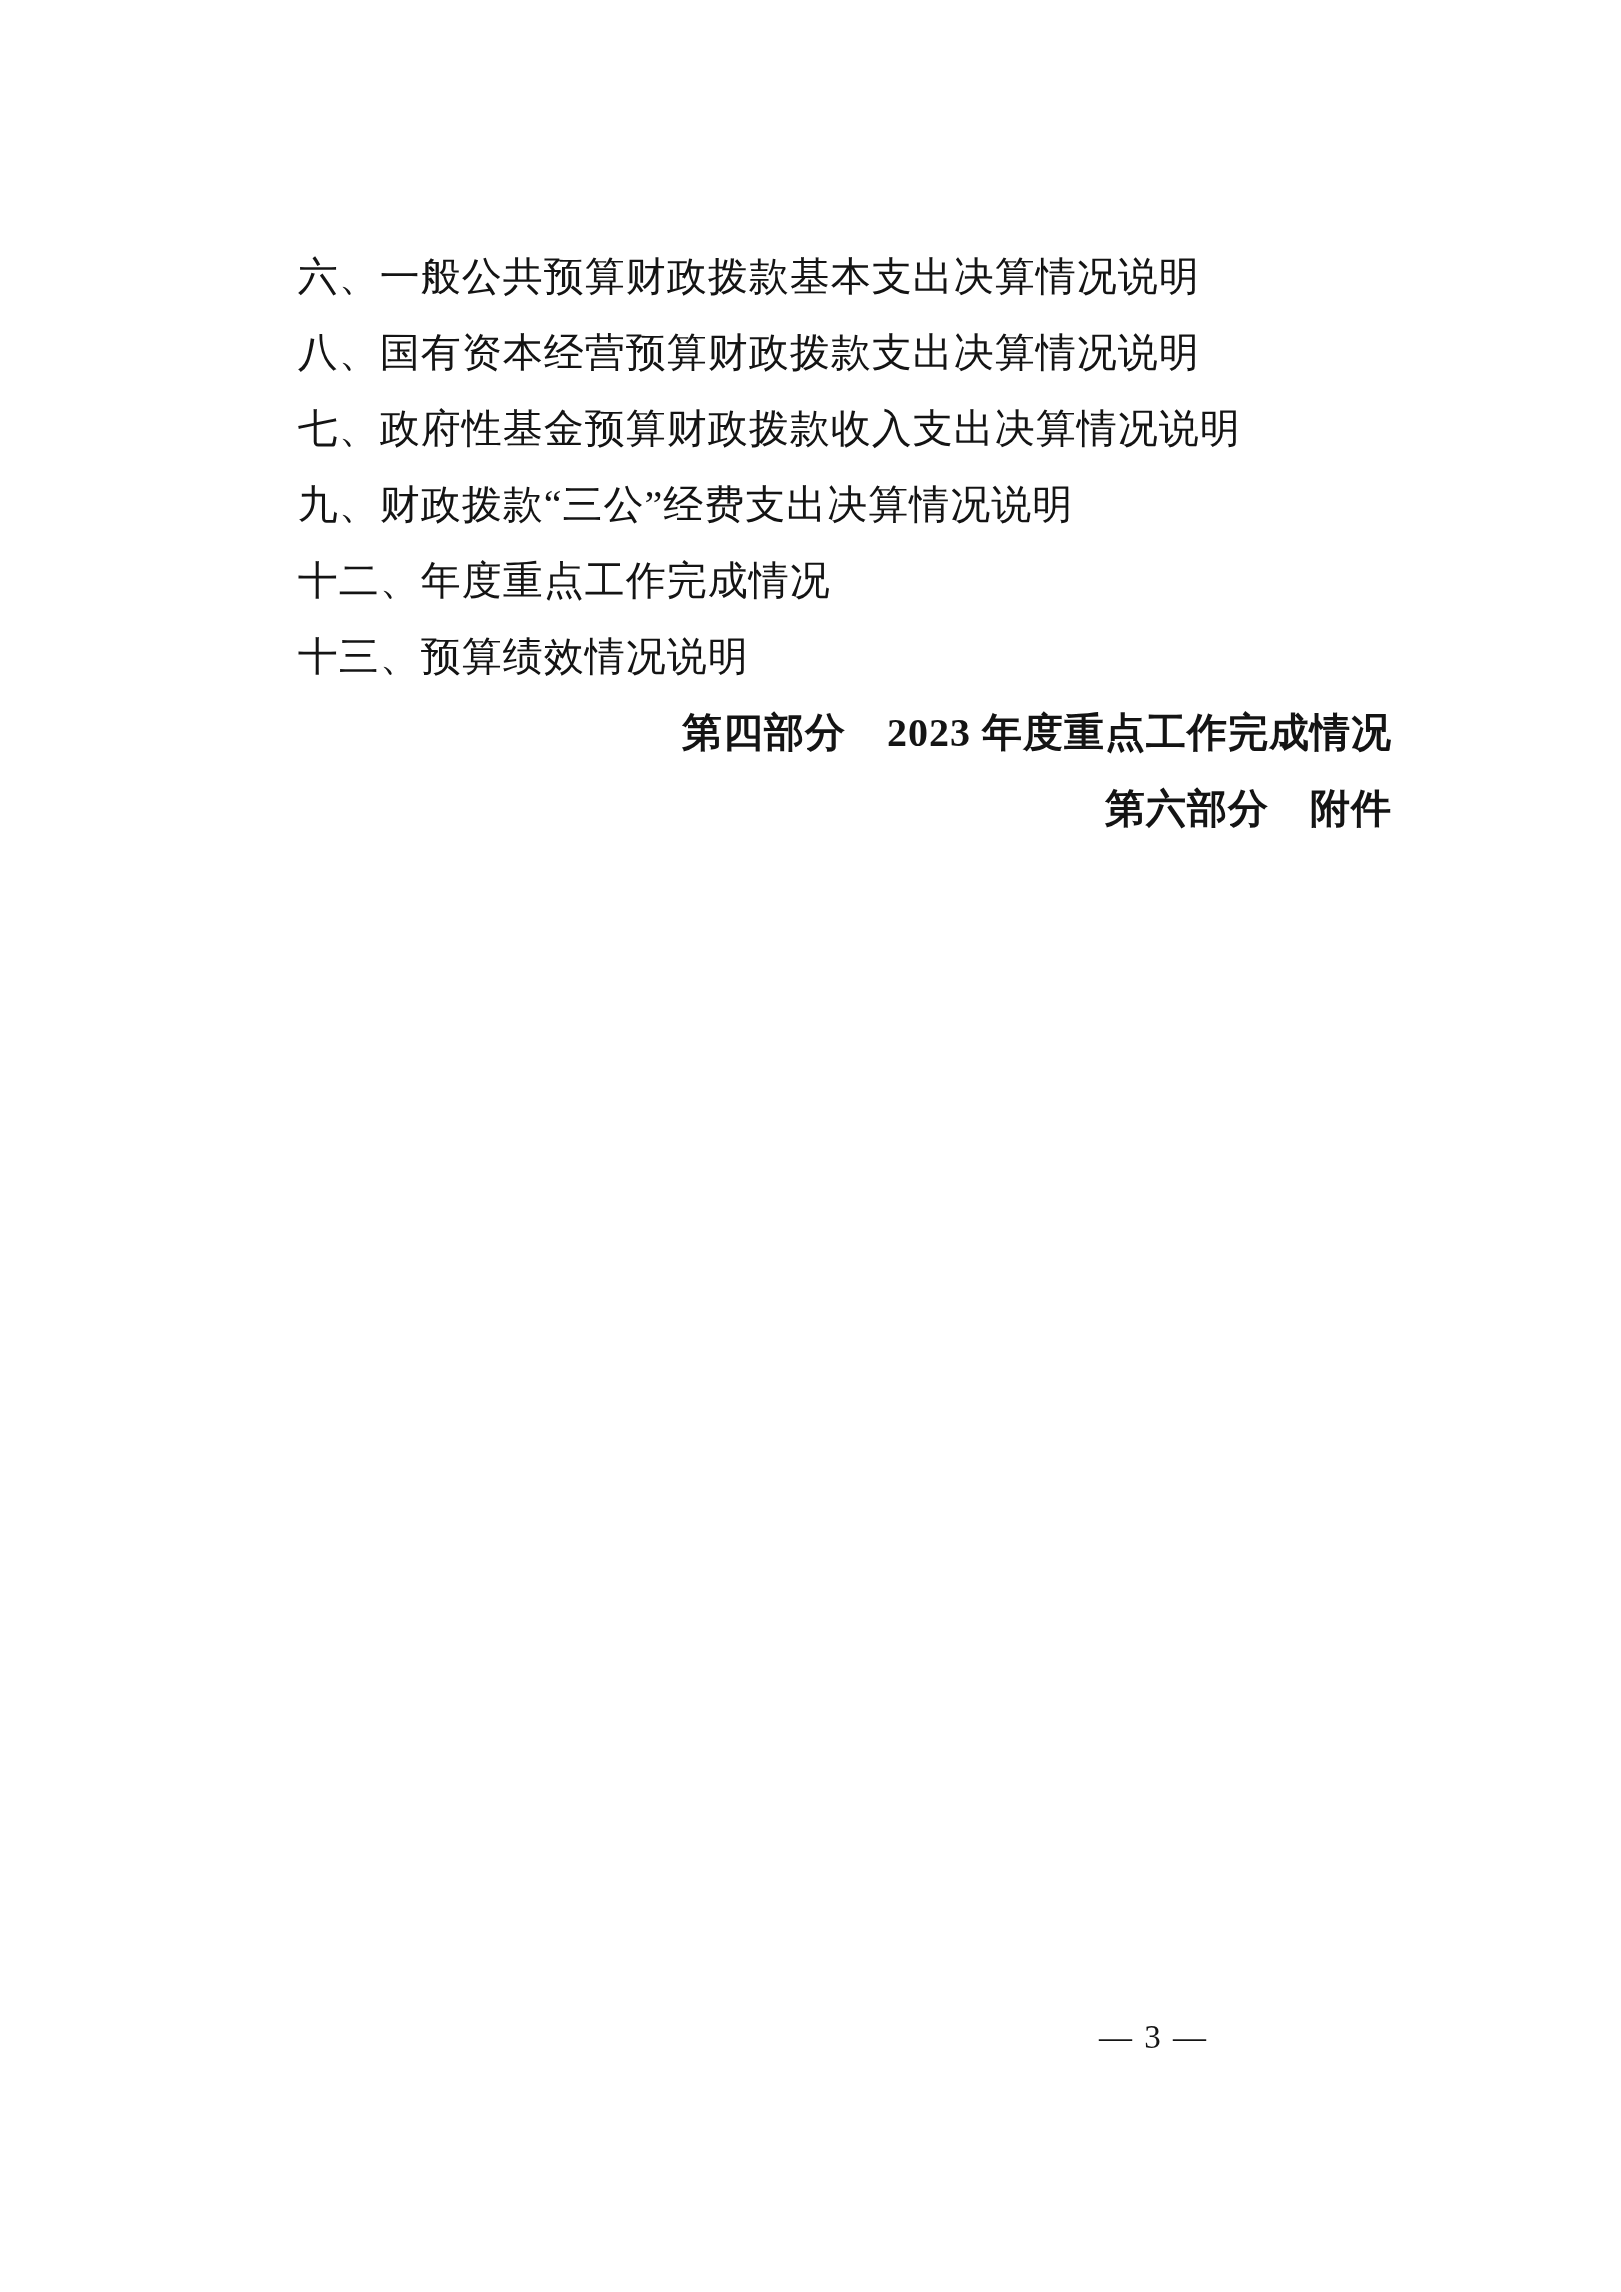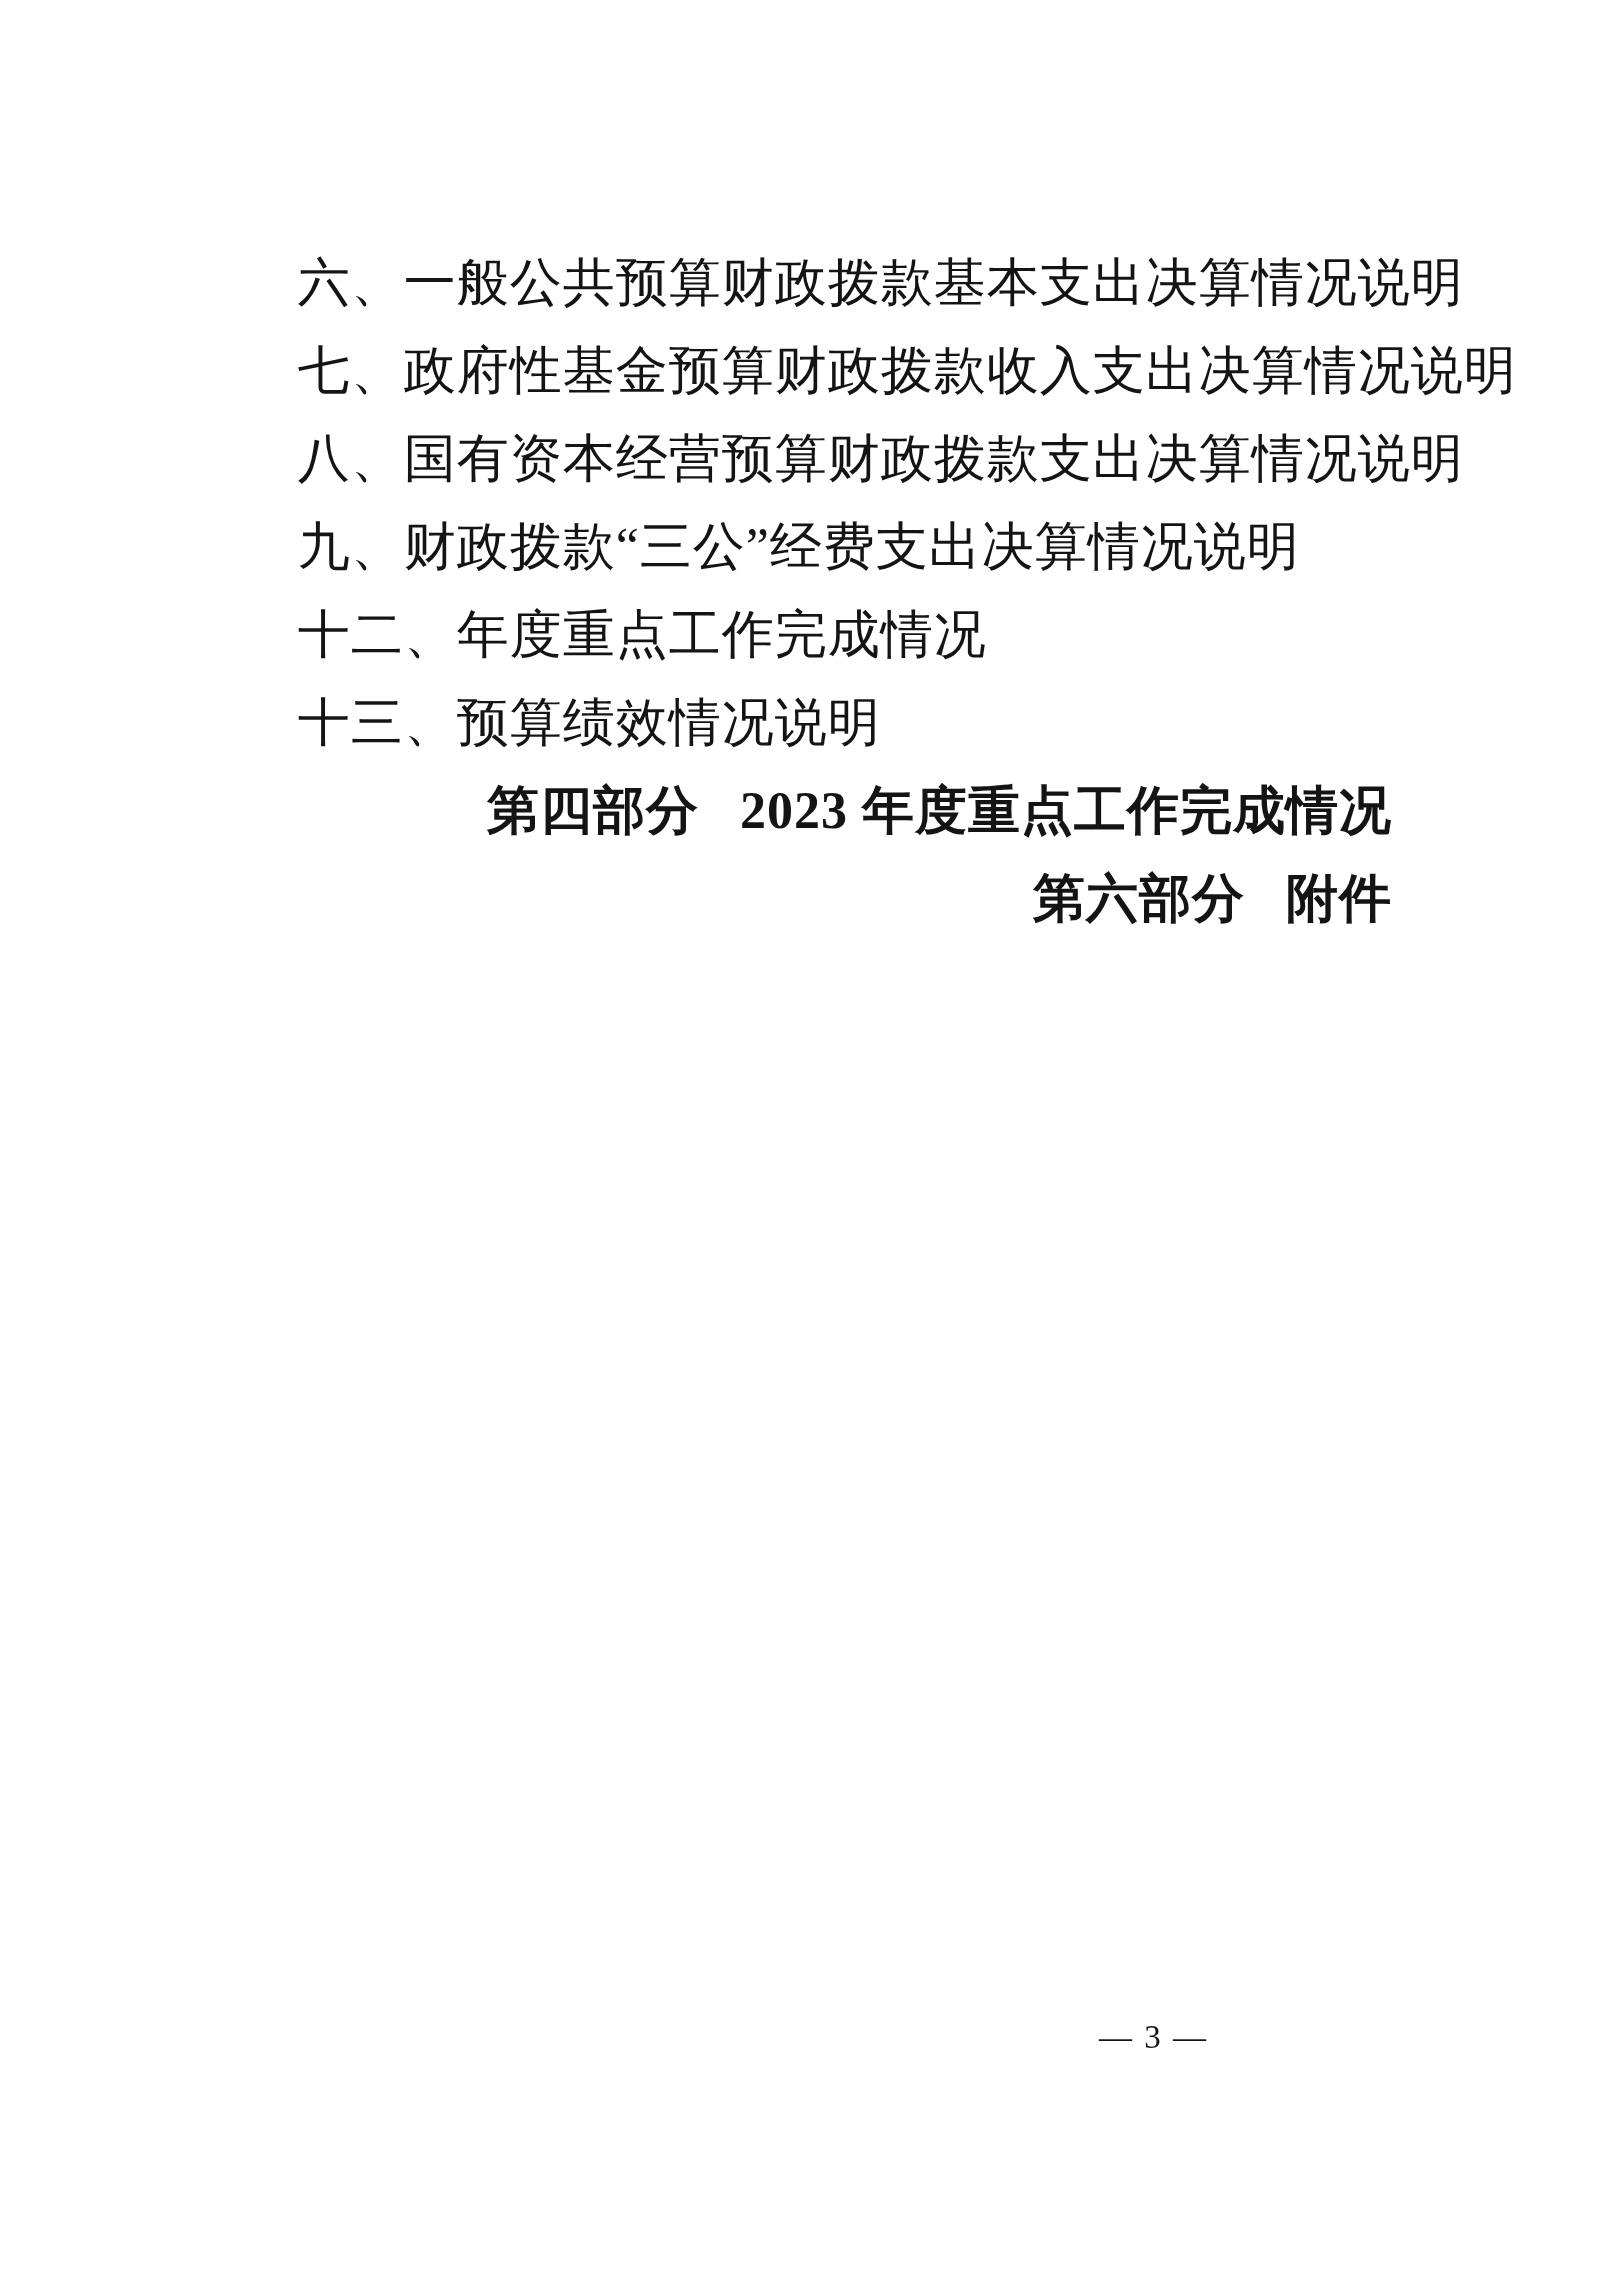--- a/index.html
+++ b/index.html
@@ -23,21 +23,21 @@
     height: 2293px;
     box-sizing: border-box;
   }
   .content {
     position: absolute;
     left: 284px;
     top: 257px;
     width: 1108px;
   }
   .toc-line {
-    font-size: 52px;
+    font-size: 40px;
     line-height: 1.0;
     letter-spacing: 1px;
     margin-bottom: 36px;
     white-space: nowrap;
     color: #141414;
   }
   .toc-sub {
     font-weight: normal;
     padding-left: 13.7px;
   }
@@ -71,22 +71,22 @@
   }
 </style>
 </head>
 <body>
 
 <div class="page">
 
   <div class="content">
 
     <div class="toc-line toc-sub">六、一般公共预算财政拨款基本支出决算情况说明</div>
+    <div class="toc-line toc-sub">八、国有资本经营预算财政拨款支出决算情况说明</div>
     <div class="toc-line toc-sub">七、政府性基金预算财政拨款收入支出决算情况说明</div>
-    <div class="toc-line toc-sub">八、国有资本经营预算财政拨款支出决算情况说明</div>
     <div class="toc-line toc-sub">九、财政拨款“三公”经费支出决算情况说明</div>
     <div class="toc-line toc-sub">十二、年度重点工作完成情况</div>
     <div class="toc-line toc-sub">十三、预算绩效情况说明</div>
 
     <div class="toc-line toc-part">
       <span class="part-label">第四部分</span><span class="part-gap"></span><span class="part-title">2023 年度重点工作完成情况</span>
     </div>
 
 
     <div class="toc-line toc-part">

